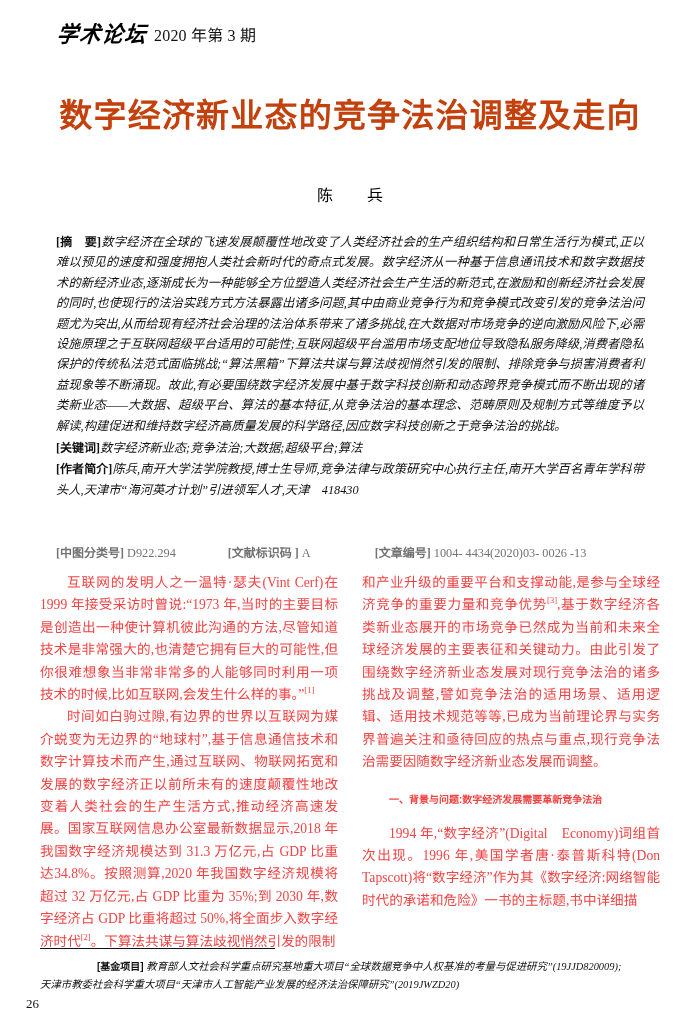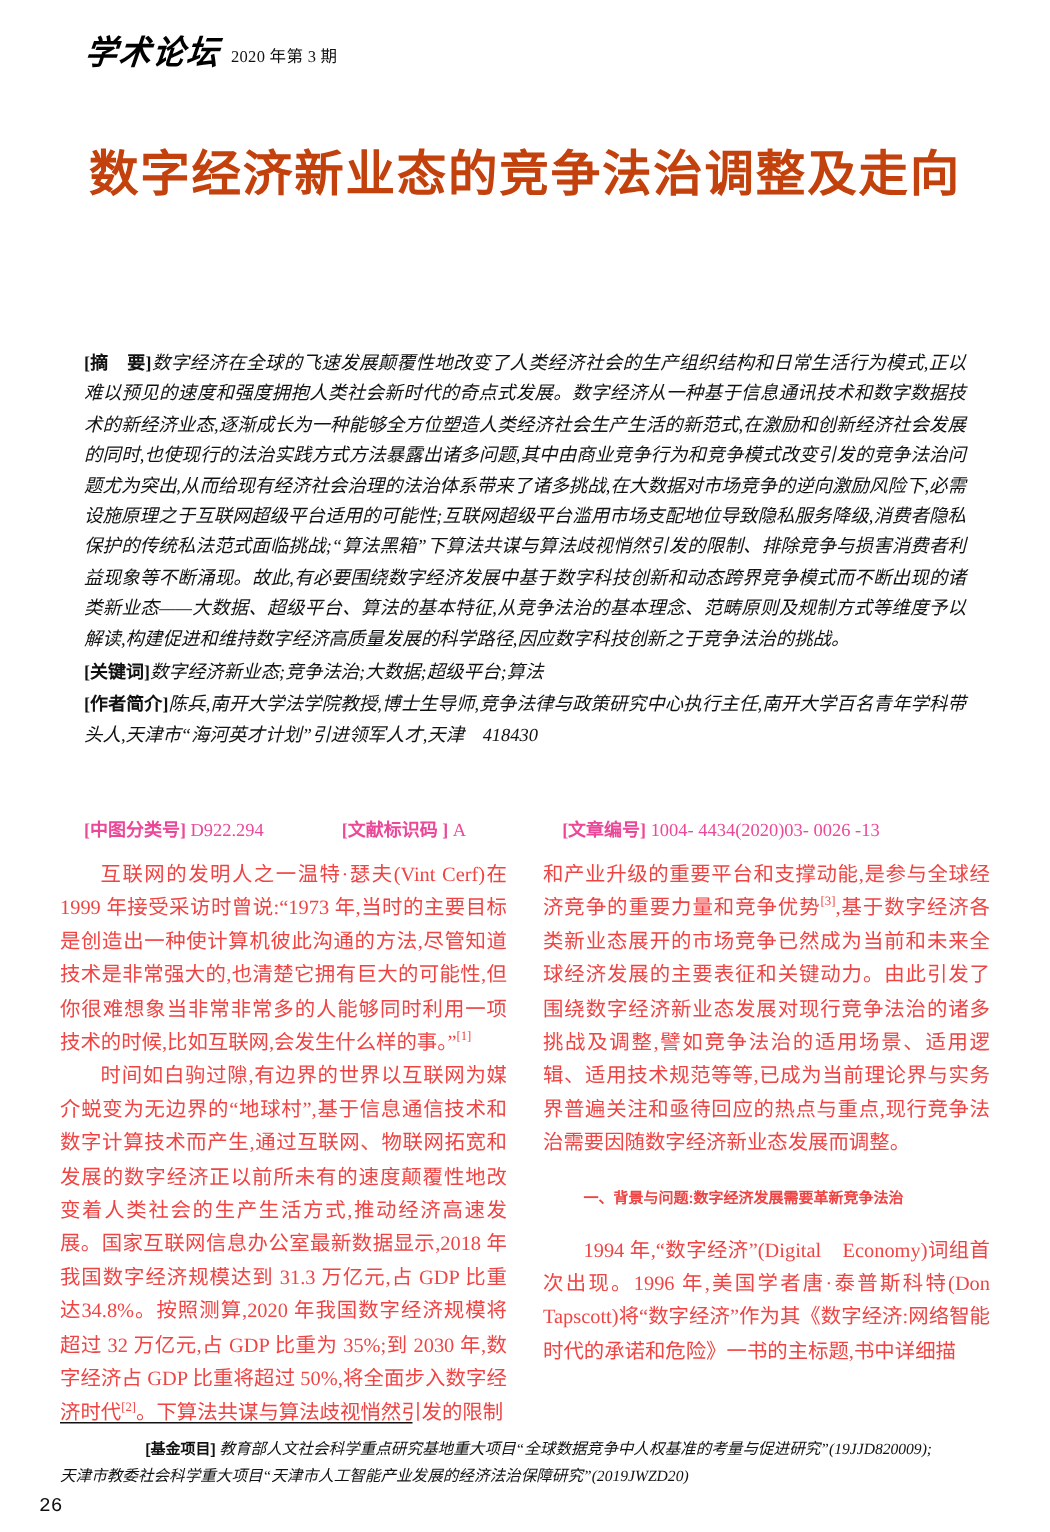--- a/index.html
+++ b/index.html
@@ -38,21 +38,21 @@
     font-size: 21px;
     font-weight: bold;
     font-style: italic;
     letter-spacing: 1.5px;
     color: #000;
     transform: skewX(-6deg) scaleY(1.06);
     line-height: 1;
   }
   .issue-line {
     font-family: "Liberation Serif", serif;
-    font-size: 11px;
+    font-size: 16px;
     color: #111;
     letter-spacing: 0.2px;
     line-height: 1;
     position: relative;
     top: -1px;
   }
 
   
   .article-title {
     position: absolute;
@@ -119,21 +119,21 @@
   }
 
   
   .meta-row {
     position: absolute;
     left: 56px;
     top: 543px;
     width: 600px;
     font-family: "Liberation Serif", serif;
     font-size: 12.3px;
-    color: #ec4899;
+    color: #737373;
     display: flex;
     align-items: flex-end;
   }
   .meta-cell { white-space: nowrap; }
   .meta-cell .fm-label { margin-right: 3px; }
   .meta-gap-a { width: 52px; }
   .meta-gap-b { width: 64px; }
 
   
   .columns {
@@ -202,36 +202,37 @@
     font-weight: bold;
     font-style: normal;
     font-size: 10px;
     margin-left: 39px;
   }
 
   .folio {
     position: absolute;
     left: 26px;
     top: 996px;
-    font-family: Liberation Mono, monospace;
+    font-family: Liberation Serif, serif;
     font-size: 13px;
     color: #111;
   }
 </style>
 </head>
 <body>
 
 <div class="page">
 
   <div class="runhead">
     <span class="journal-logo">学术论坛</span>
     <span class="issue-line">2020 年第 3 期</span>
   </div>
 
   <div class="article-title">数字经济新业态的竞争法治调整及走向</div>
+  <div class="article-author">陈　兵</div>
 
   <div class="frontmatter">
     <p class="fm-row abstract"><span class="fm-label">[摘　要]</span><span class="fm-body">数字经济在全球的飞速发展颠覆性地改变了人类经济社会的生产组织结构和日常生活行为模式,正以难以预见的速度和强度拥抱人类社会新时代的奇点式发展。数字经济从一种基于信息通讯技术和数字数据技术的新经济业态,逐渐成长为一种能够全方位塑造人类经济社会生产生活的新范式,在激励和创新经济社会发展的同时,也使现行的法治实践方式方法暴露出诸多问题,其中由商业竞争行为和竞争模式改变引发的竞争法治问题尤为突出,从而给现有经济社会治理的法治体系带来了诸多挑战,在大数据对市场竞争的逆向激励风险下,必需设施原理之于互联网超级平台适用的可能性;互联网超级平台滥用市场支配地位导致隐私服务降级,消费者隐私保护的传统私法范式面临挑战;“算法黑箱”下算法共谋与算法歧视悄然引发的限制、排除竞争与损害消费者利益现象等不断涌现。故此,有必要围绕数字经济发展中基于数字科技创新和动态跨界竞争模式而不断出现的诸类新业态——大数据、超级平台、算法的基本特征,从竞争法治的基本理念、范畴原则及规制方式等维度予以解读,构建促进和维持数字经济高质量发展的科学路径,因应数字科技创新之于竞争法治的挑战。</span></p>
     <p class="fm-row fm-simple"><span class="fm-label">[关键词]</span><span class="fm-body">数字经济新业态;竞争法治;大数据;超级平台;算法</span></p>
     <p class="fm-row fm-simple"><span class="fm-label">[作者简介]</span><span class="fm-body">陈兵,南开大学法学院教授,博士生导师,竞争法律与政策研究中心执行主任,南开大学百名青年学科带头人,天津市“海河英才计划”引进领军人才,天津　418430</span></p>
   </div>
 
   <div class="meta-row">
     <span class="meta-cell"><span class="fm-label">[中图分类号]</span><span>D922.294</span></span>
     <span class="meta-gap-a"></span>

